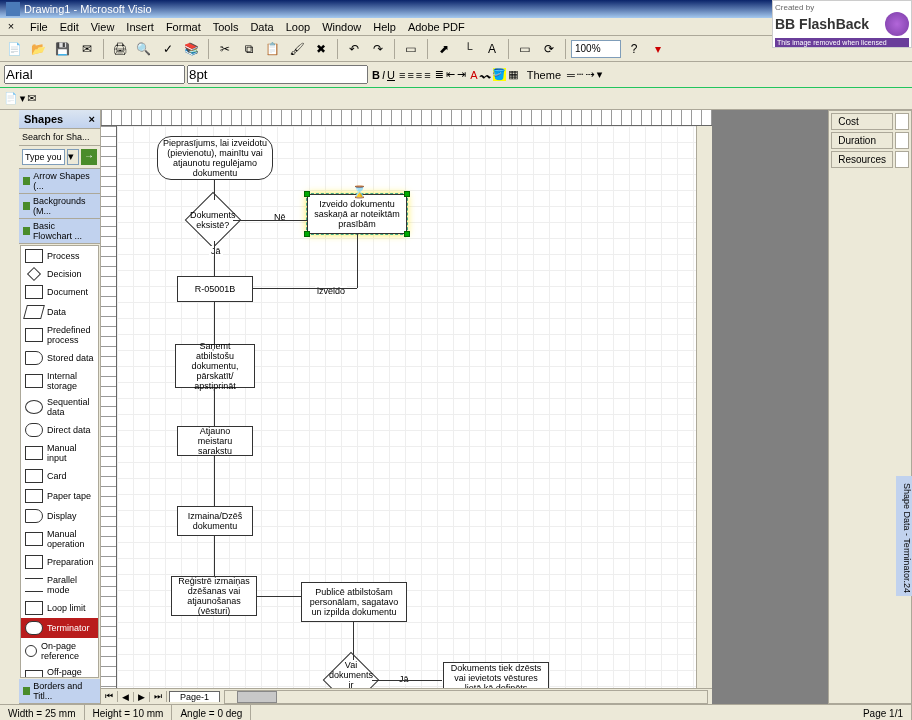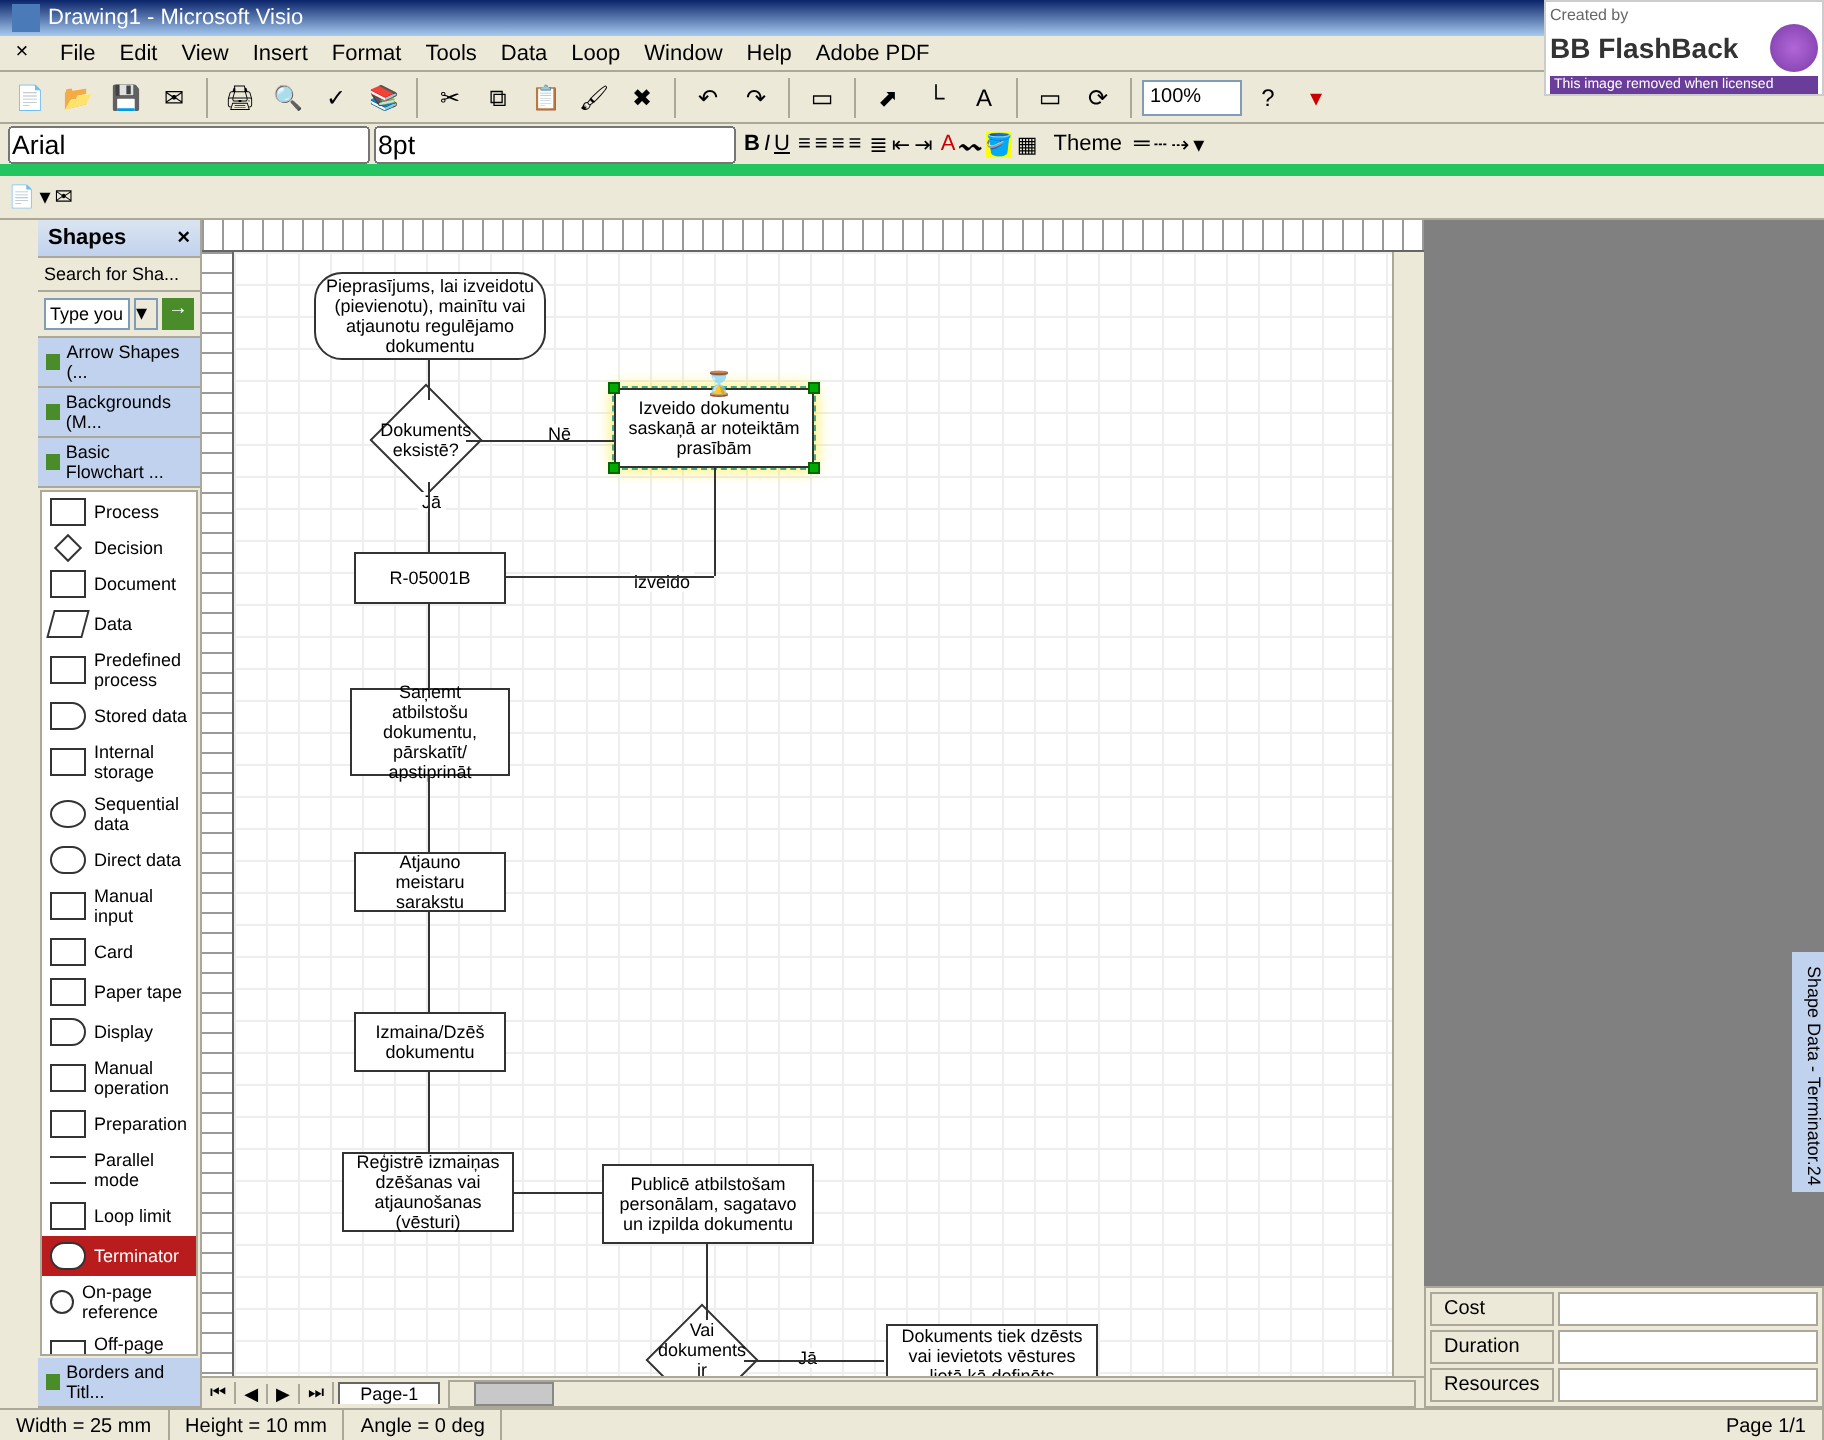--- a/index.html
+++ b/index.html
@@ -11,21 +11,21 @@
 
 .menubar { height: 18px; background: #ece9d8; border-bottom: 1px solid #aca899; display: flex; align-items: center; padding: 0 4px; }
 .menubar .close-x { width: 14px; height: 14px; margin-right: 6px; text-align: center; cursor: pointer; }
 .menubar .menu-item { padding: 2px 6px; font-size: 11px; cursor: pointer; }
 
 .toolbar { height: 26px; background: #ece9d8; border-bottom: 1px solid #aca899; display: flex; align-items: center; padding: 0 4px; gap: 2px; }
 .toolbar .tb-btn { width: 22px; height: 22px; border: 1px solid transparent; display: flex; align-items: center; justify-content: center; cursor: pointer; font-size: 12px; }
 .toolbar .sep { width: 1px; height: 20px; background: #aca899; margin: 0 3px; }
 .toolbar .zoom-box { width: 50px; height: 18px; border: 1px solid #7f9db9; background: #fff; font-size: 10px; padding: 0 3px; }
 
-.toolbar2 { height: 26px; background: #ece9d8; border-bottom: 6px solid #22c55e; display: flex; align-items: center; padding: 0 4px; gap: 2px; }
+.toolbar2 { height: 26px; background: #ece9d8; border-bottom: 1px solid #22c55e; display: flex; align-items: center; padding: 0 4px; gap: 2px; }
 .toolbar3 { height: 22px; background: #ece9d8; border-bottom: 1px solid #aca899; display: flex; align-items: center; padding: 0 4px; gap: 2px; }
 
 .main-area { display: flex; height: 594px; padding-left: 19px; }
 
 .shapes-panel { width: 82px; background: #ece9d8; border-right: 1px solid #aca899; display: flex; flex-direction: column; }
 .shapes-header { background: linear-gradient(to bottom, #dbe5f1, #c1d2ee); padding: 3px 5px; font-size: 11px; font-weight: bold; border-bottom: 1px solid #aca899; display: flex; justify-content: space-between; }
 .shapes-header .x { cursor: pointer; }
 .shapes-search { padding: 3px; display: flex; gap: 2px; border-bottom: 1px solid #aca899; }
 .shapes-search input { flex: 1; height: 16px; border: 1px solid #7f9db9; font-size: 9px; padding: 0 2px; width: 40px; }
 .shapes-search .drop { width: 12px; border: 1px solid #7f9db9; background: #ece9d8; cursor: pointer; }
@@ -63,21 +63,21 @@
 .report-dialog .dlg-text { font-size: 11px; margin-bottom: 10px; }
 .report-dialog .progress { height: 18px; border: 1px solid #7f9db9; background: #fff; display: flex; gap: 1px; padding: 1px; }
 .report-dialog .progress .seg { width: 10px; background: #0a246a; }
 
 .page-tabs { height: 16px; background: #ece9d8; border-top: 1px solid #aca899; display: flex; align-items: center; font-size: 9px; }
 .page-tabs .nav { padding: 0 4px; cursor: pointer; border-right: 1px solid #aca899; }
 .page-tabs .tab { padding: 0 10px; background: #fff; border: 1px solid #666; border-bottom: none; margin-left: 2px; cursor: pointer; }
 .page-tabs .hscroll { flex: 1; height: 14px; background: #ece9d8; border: 1px solid #aca899; margin: 0 4px; position: relative; }
 .page-tabs .hscroll .thumb { position: absolute; left: 12px; top: 0; width: 40px; height: 12px; background: #c8c8c8; border: 1px solid #888; }
 
-.right-panel { width: 200px; background: #999; display: flex; flex-direction: column; }
+.right-panel { width: 200px; background: #999; display: flex; flex-direction: row; }
 .right-gray { flex: 1; background: #808080; }
 .shape-data { background: #ece9d8; border: 1px solid #aca899; }
 .sd-head { background: #c1d2ee; writing-mode: vertical-rl; text-orientation: mixed; position: absolute; right: 0; top: 476px; height: 120px; width: 16px; font-size: 9px; text-align: center; padding-top: 4px; }
 .sd-table { width: 100%; font-size: 10px; }
 .sd-table td { border: 1px solid #aca899; padding: 2px 6px; background: #fff; }
 .sd-table td:first-child { background: #ece9d8; width: 60px; }
 
 .statusbar { height: 18px; background: #ece9d8; border-top: 1px solid #aca899; display: flex; align-items: center; font-size: 10px; }
 .statusbar .cell { border-right: 1px solid #aca899; padding: 0 8px; height: 100%; display: flex; align-items: center; }
 .statusbar .spacer { flex: 1; }

